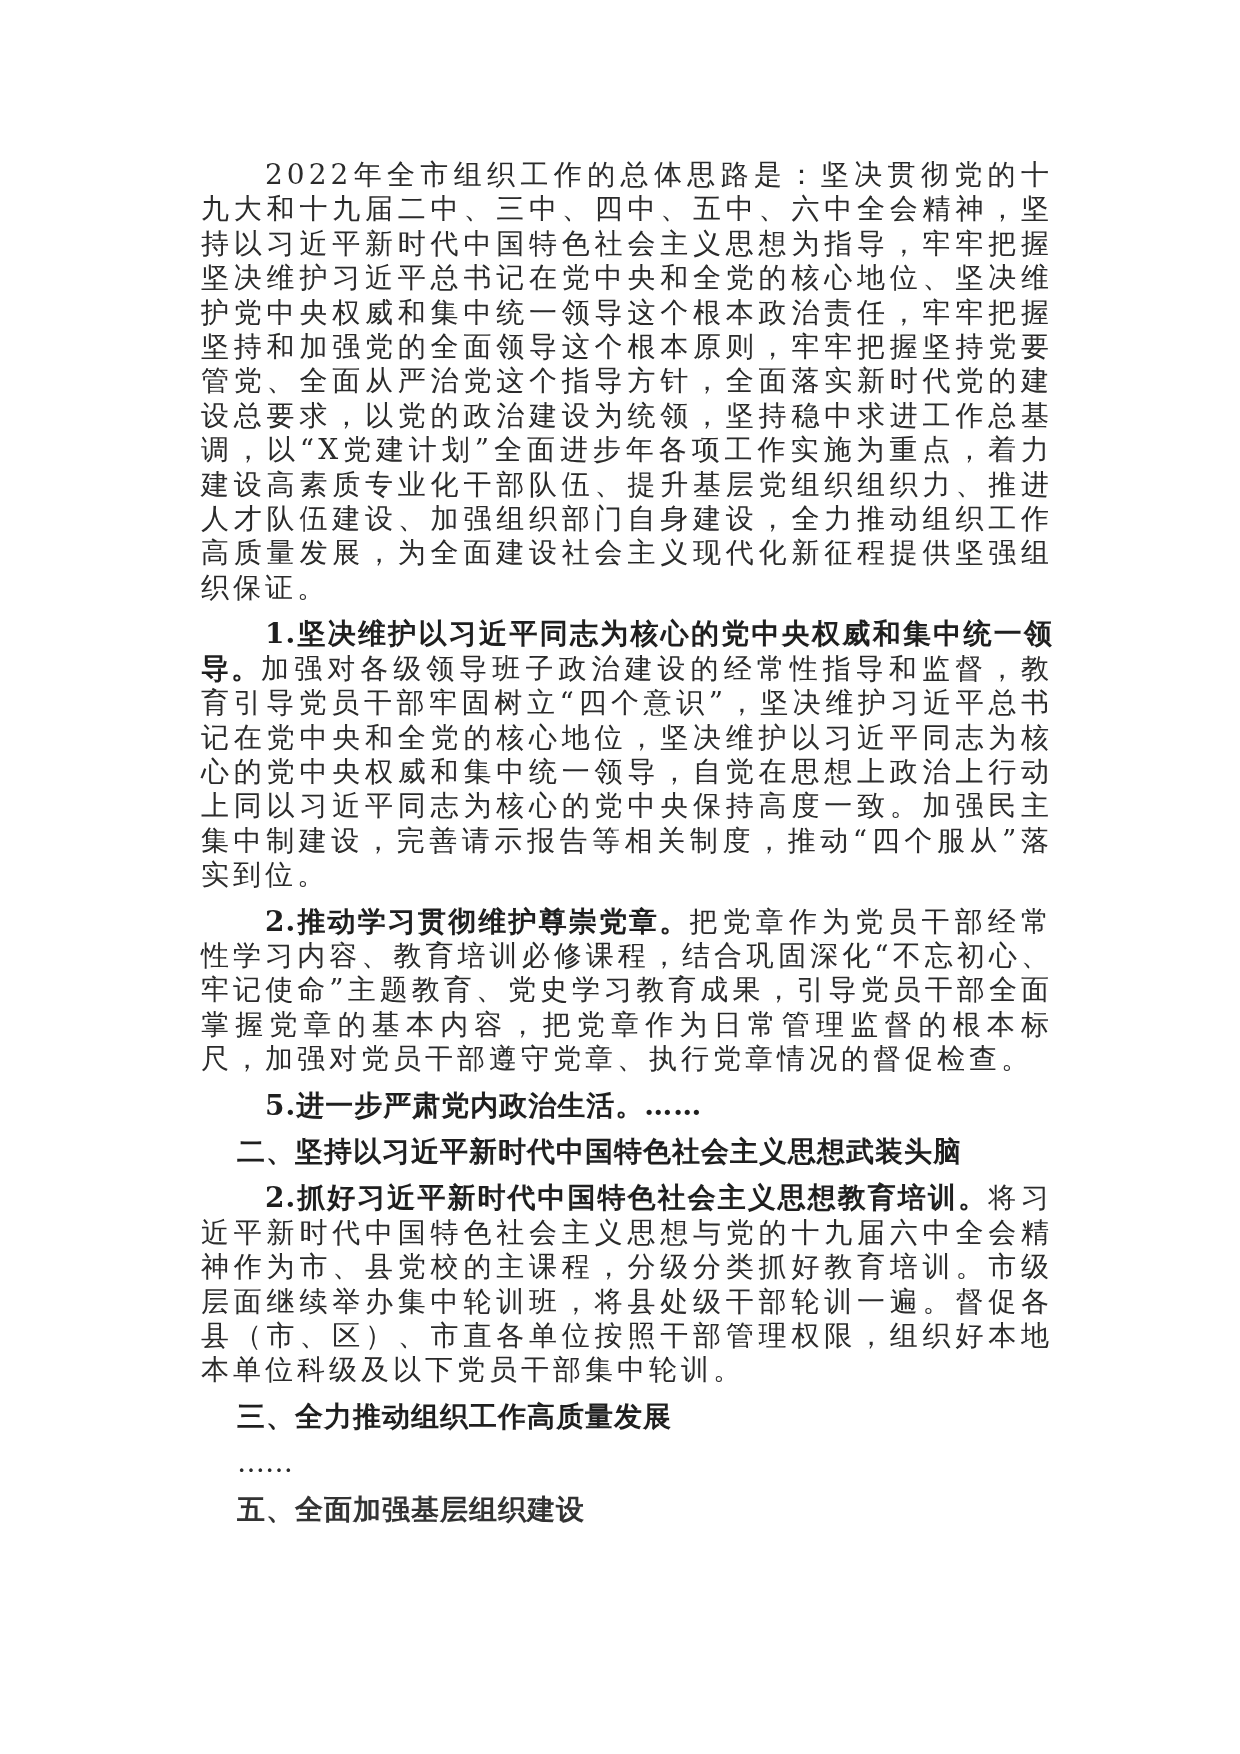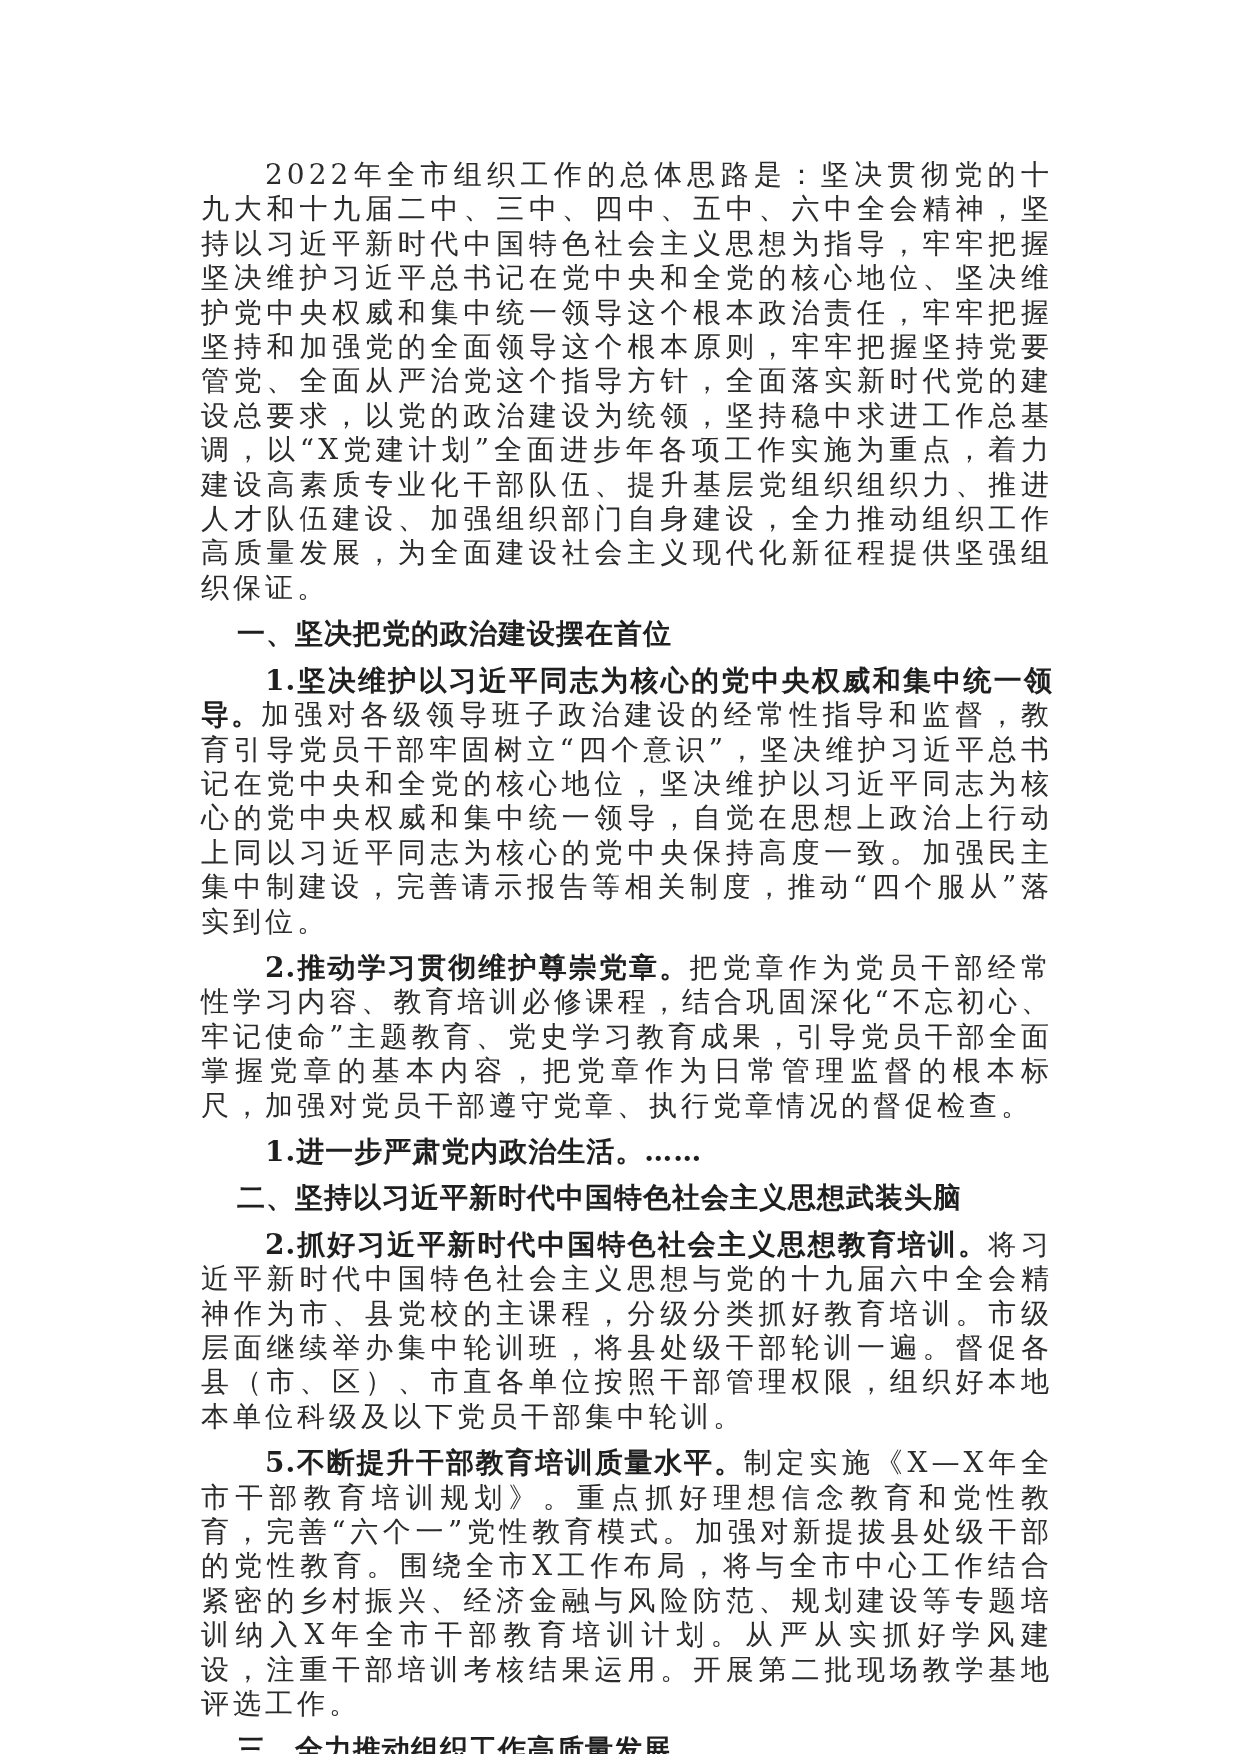--- a/index.html
+++ b/index.html
@@ -56,33 +56,31 @@
     color: #333333;
   }
 </style>
 </head>
 <body>
 
 <div class="page">
 
   <p class="para">2022年全市组织工作的总体思路是：坚决贯彻党的十九大和十九届二中、三中、四中、五中、六中全会精神，坚持以习近平新时代中国特色社会主义思想为指导，牢牢把握坚决维护习近平总书记在党中央和全党的核心地位、坚决维护党中央权威和集中统一领导这个根本政治责任，牢牢把握坚持和加强党的全面领导这个根本原则，牢牢把握坚持党要管党、全面从严治党这个指导方针，全面落实新时代党的建设总要求，以党的政治建设为统领，坚持稳中求进工作总基调，以“X党建计划”全面进步年各项工作实施为重点，着力建设高素质专业化干部队伍、提升基层党组织组织力、推进人才队伍建设、加强组织部门自身建设，全力推动组织工作高质量发展，为全面建设社会主义现代化新征程提供坚强组织保证。</p>
 
-  <h2 class="heading">一、坚决把党的政治建设摆在首位</h2>
 
   <p class="para"><span class="lead">1.坚决维护以习近平同志为核心的党中央权威和集中统一领导。</span><span>加强对各级领导班子政治建设的经常性指导和监督，教育引导党员干部牢固树立“四个意识”，坚决维护习近平总书记在党中央和全党的核心地位，坚决维护以习近平同志为核心的党中央权威和集中统一领导，自觉在思想上政治上行动上同以习近平同志为核心的党中央保持高度一致。加强民主集中制建设，完善请示报告等相关制度，推动“四个服从”落实到位。</span></p>
 
   <p class="para"><span class="lead">2.推动学习贯彻维护尊崇党章。</span><span>把党章作为党员干部经常性学习内容、教育培训必修课程，结合巩固深化“不忘初心、牢记使命”主题教育、党史学习教育成果，引导党员干部全面掌握党章的基本内容，把党章作为日常管理监督的根本标尺，加强对党员干部遵守党章、执行党章情况的督促检查。</span></p>
 
-  <p class="para"><span class="lead">1.进一步严肃党内政治生活。……</span></p>
+  <p class="para"><span class="lead">5.进一步严肃党内政治生活。……</span></p>
 
   <h2 class="heading">二、坚持以习近平新时代中国特色社会主义思想武装头脑</h2>
 
   <p class="para"><span class="lead">2.抓好习近平新时代中国特色社会主义思想教育培训。</span><span>将习近平新时代中国特色社会主义思想与党的十九届六中全会精神作为市、县党校的主课程，分级分类抓好教育培训。市级层面继续举办集中轮训班，将县处级干部轮训一遍。督促各县（市、区）、市直各单位按照干部管理权限，组织好本地本单位科级及以下党员干部集中轮训。</span></p>
 
-  <p class="para"><span class="lead">5.不断提升干部教育培训质量水平。</span><span>制定实施《X—X年全市干部教育培训规划》。重点抓好理想信念教育和党性教育，完善“六个一”党性教育模式。加强对新提拔县处级干部的党性教育。围绕全市X工作布局，将与全市中心工作结合紧密的乡村振兴、经济金融与风险防范、规划建设等专题培训纳入X年全市干部教育培训计划。从严从实抓好学风建设，注重干部培训考核结果运用。开展第二批现场教学基地评选工作。</span></p>
 
   <h2 class="heading">三、全力推动组织工作高质量发展</h2>
 
   <p class="ellipsis">……</p>
 
   <h2 class="heading last">五、全面加强基层组织建设</h2>
 
 </div>
 
 </body></html>

